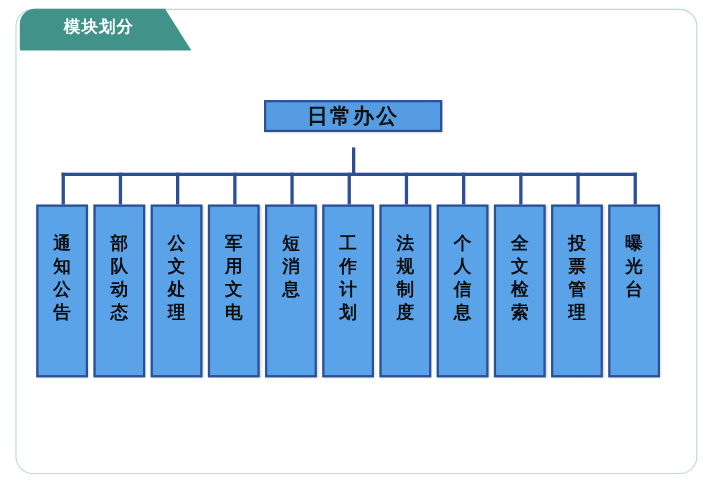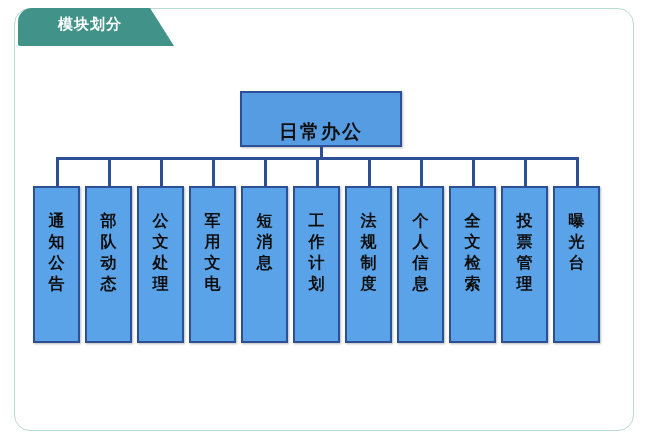--- a/index.html
+++ b/index.html
@@ -77,26 +77,26 @@
     height: 441px;
     z-index: 2;
   }
 
   
   .node-root {
     position: absolute;
     left: 240px;
     top: 91px;
     width: 162px;
-    height: 56px;
+    height: 29px;
     box-sizing: border-box;
     background: #559ce2;
     border: 2px solid #2d4f96;
     display: flex;
-    align-items: flex-end;
+    align-items: flex-start;
     justify-content: center;
     z-index: 3;
     box-shadow: 1px 1px 2px rgba(60,60,60,0.35);
   }
   .node-root span {
     color: #101010;
     font-size: 19px;
     font-weight: bold;
     letter-spacing: 2px;
     font-family: "DejaVu Sans", "Liberation Sans", sans-serif;

